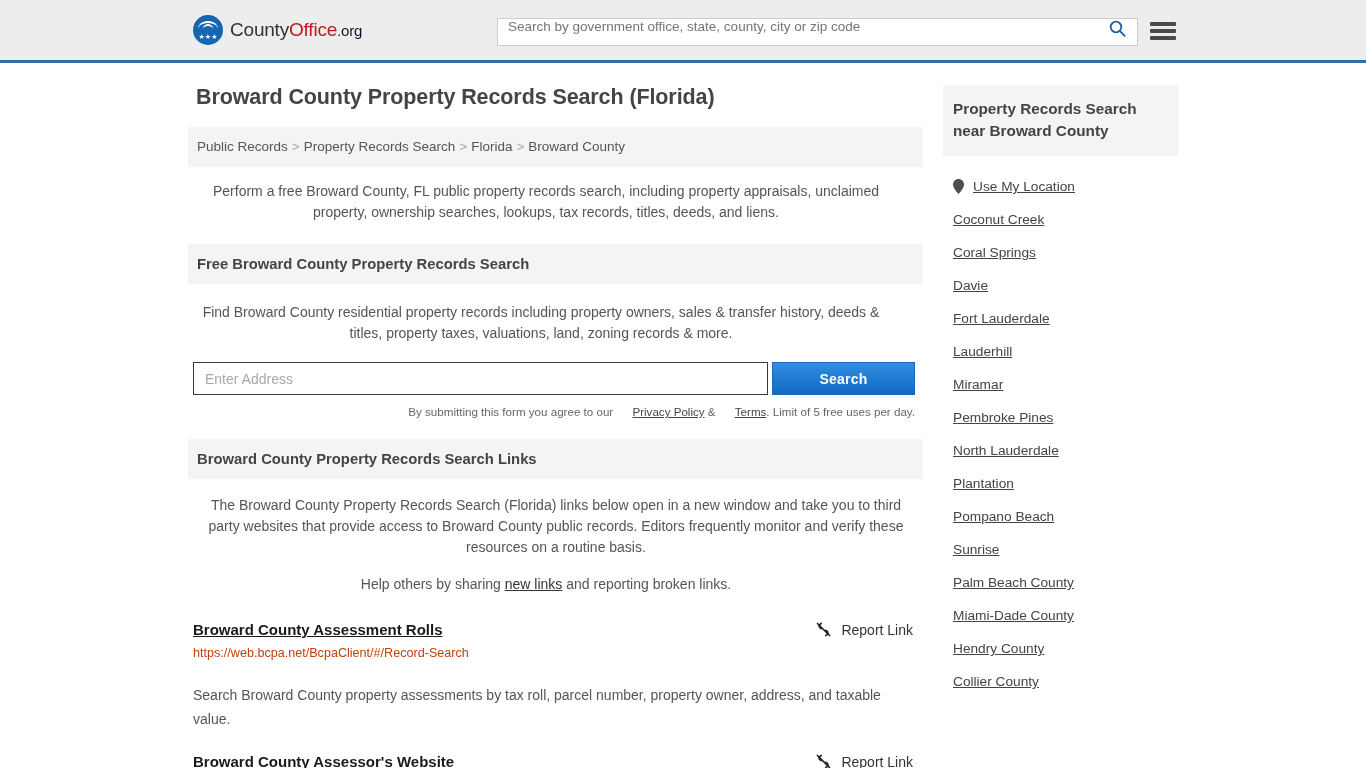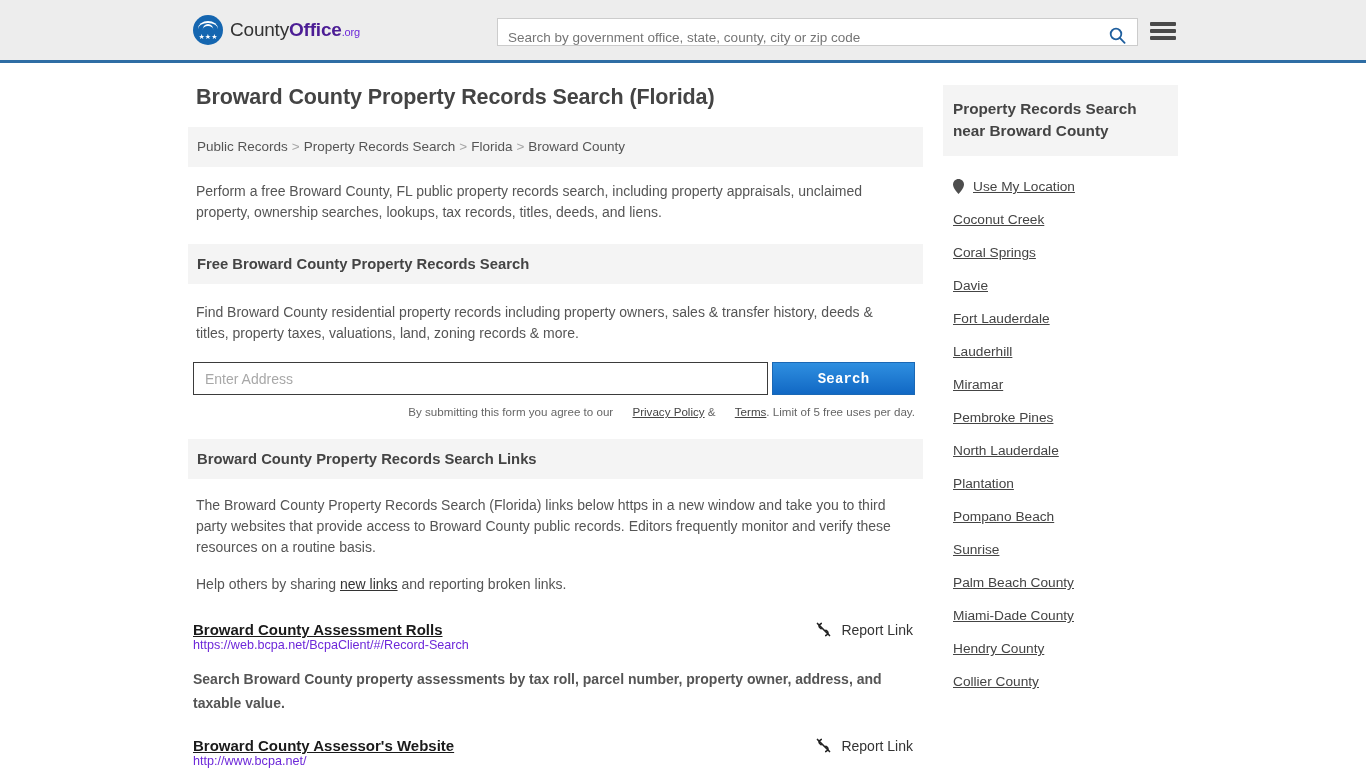--- a/index.html
+++ b/index.html
@@ -61,31 +61,31 @@
     font-size: 7px;
     letter-spacing: 0px;
     line-height: 7px;
   }
   .brand-text {
     font-size: 19px;
     letter-spacing: -0.2px;
     white-space: nowrap;
   }
   .brand-text .c1 { color: #333333; }
-  .brand-text .c2 { color: #4c1d95; font-weight: bold; }
-  .brand-text .c3 { color: #6d28d9; font-size: 11px; }
+  .brand-text .c2 { color: #b91c1c; font-weight: normal; }
+  .brand-text .c3 { color: #0f172a; font-size: 15px; }
 
   .header-search {
     position: absolute;
     left: 497px;
     top: 18px;
     width: 641px;
     height: 28px;
     display: flex;
-    align-items: flex-end;
+    align-items: flex-start;
     background: #ffffff;
     border: 1px solid #cccccc;
   }
   .header-search input {
     flex: 1 1 auto;
     border: 0;
     outline: none;
     padding: 0 10px;
     font-family: "Liberation Sans", sans-serif;
     font-size: 13.5px;
@@ -157,20 +157,21 @@
     text-decoration: none;
   }
   .breadcrumb .sep { color: #a5a5a5; margin: 0 4px; }
 
   .para {
     font-size: 14px;
     line-height: 21px;
     color: #555555;
     margin: 14px 0 0 8px;
     width: 700px;
+    text-align: center;
   }
 
   .section-head {
     background: #f4f4f4;
     padding: 12px 9px;
     margin-top: 21px;
     font-size: 14.8px;
     font-weight: bold;
     color: #444444;
   }
@@ -192,21 +193,21 @@
     outline: none;
   }
   .addr-input::placeholder { color: #a8a8a8; }
   .search-btn {
     width: 143px;
     height: 33px;
     margin-left: 4px;
     border: 1px solid #1a68b5;
     background: linear-gradient(to bottom, #2f8fe0 0%, #1168c4 100%);
     color: #ffffff;
-    font-family: Liberation Mono, monospace;
+    font-family: Liberation Sans, sans-serif;
     font-size: 14px;
     font-weight: bold;
     cursor: pointer;
     letter-spacing: 0.2px;
   }
   .fineprint {
     margin-top: 10px;
     text-align: right;
     width: 727px;
     font-size: 11.6px;
@@ -230,30 +231,30 @@
   .report-link {
     display: flex;
     align-items: center;
     gap: 9px;
     color: #333333;
     font-size: 14px;
     cursor: pointer;
     white-space: nowrap;
   }
   .link-url {
-    color: #6d28d9;
+    color: #c2410c;
     font-size: 12.6px;
+    margin-top: 8px;
   }
   .link-desc {
     font-size: 14px;
     line-height: 24px;
     color: #555555;
-    margin-top: 15px;
+    margin-top: 23px;
     width: 710px;
-    font-weight: bold;
   }
 
   
   .side-head {
     background: #f4f4f4;
     padding: 13px 10px 14px 10px;
     font-size: 15.3px;
     font-weight: bold;
     color: #444444;
     line-height: 22px;
@@ -330,21 +331,21 @@
         <input class="addr-input" type="text" placeholder="Enter Address" style="">
         <button class="search-btn">Search</button>
       </div>
 
       <div class="fineprint">
         <span>By submitting this form you agree to our </span><a href="#">Privacy Policy</a><span> &amp; </span><a href="#">Terms</a><span>. Limit of 5 free uses per day.</span>
       </div>
 
       <div class="section-head">Broward County Property Records Search Links</div>
 
-      <p class="para" style="margin-left:8px;margin-top:16px;width:720px;">The Broward County Property Records Search (Florida) links below https in a new window and take you to third party websites that provide access to Broward County public records. Editors frequently monitor and verify these resources on a routine basis.</p>
+      <p class="para" style="margin-left:8px;margin-top:16px;width:720px;">The Broward County Property Records Search (Florida) links below open in a new window and take you to third party websites that provide access to Broward County public records. Editors frequently monitor and verify these resources on a routine basis.</p>
 
       <p class="para" style="margin-left:8px;margin-top:16px;">
         <span>Help others by sharing </span><a href="#" style="color:#333;text-decoration:underline;">new links</a><span> and reporting broken links.</span>
       </p>
 
       <div class="linkblock" style="margin-top:26px;">
         <div class="link-head-row">
           <a class="link-title" href="#">Broward County Assessment Rolls</a>
           <span class="report-link">
             <svg width="17" height="17" viewBox="0 0 18 18">

